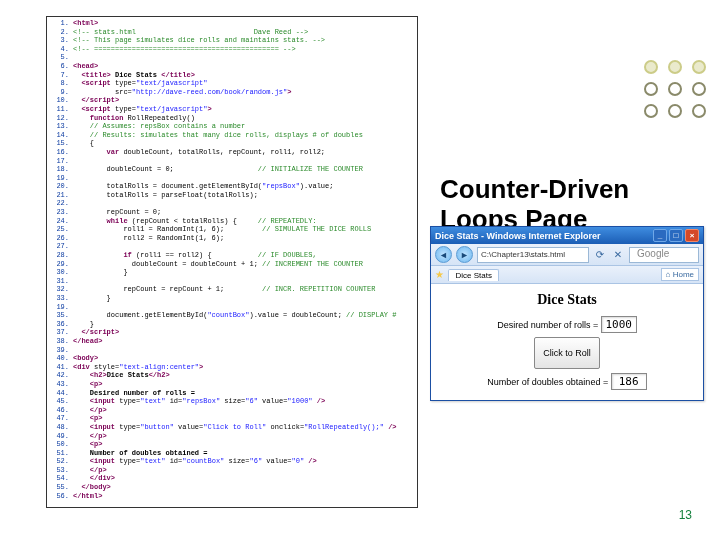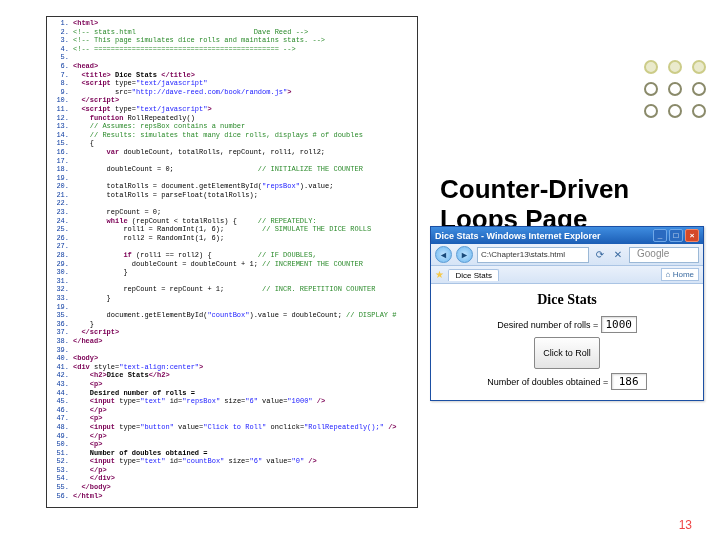--- a/index.html
+++ b/index.html
@@ -176,23 +176,23 @@
     border: 1px solid #888;
     background: linear-gradient(#fefefe,#e4e4e4);
     padding: 10px 8px;
     font-size: 9px;
     border-radius: 2px;
   }
 
   .page-num {
     position: absolute;
     right: 28px;
-    bottom: 8px;
+    bottom: 18px;
     font-size: 12px;
-    color: #ef4444;
+    color: #15803d;
   }
 </style>
 </head>
 <body>
 
 <div class="decor-dots">
   <div class="row">
       <span class="dot fill"></span>
       <span class="dot fill"></span>
       <span class="dot fill"></span>

